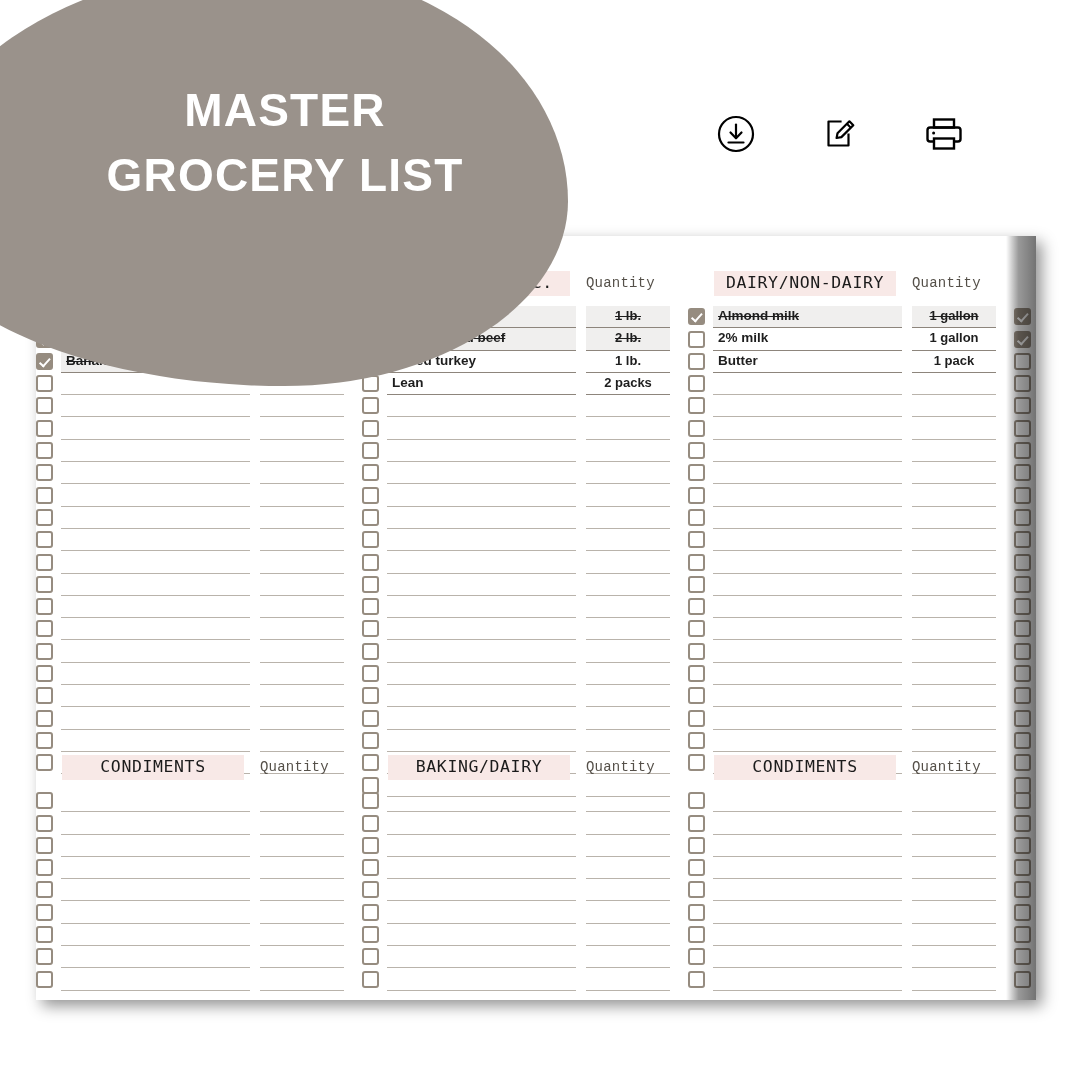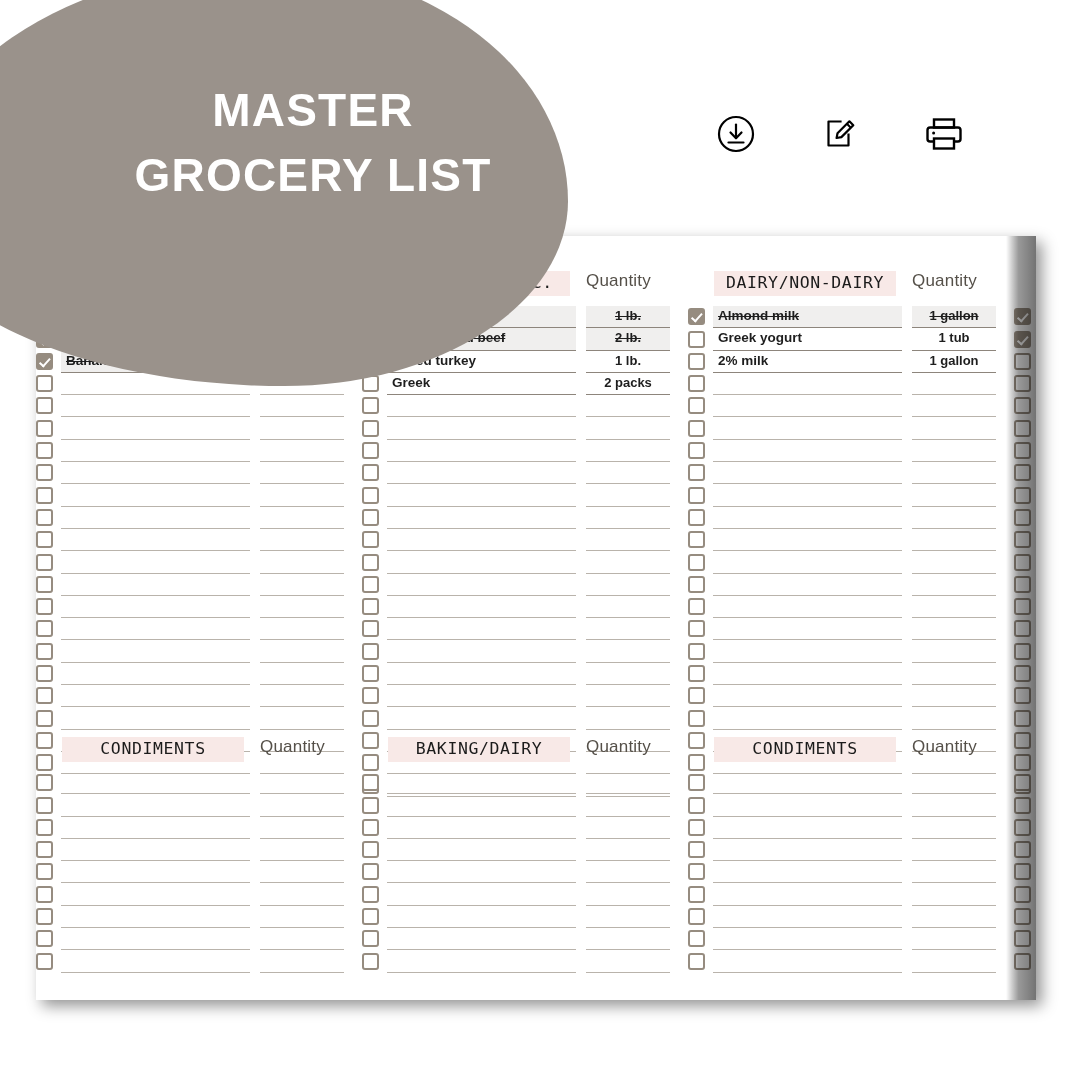--- a/index.html
+++ b/index.html
@@ -74,32 +74,31 @@
     text-align: center;
     color: #ffffff;
     font-family: "Liberation Sans", sans-serif;
     font-weight: bold;
     font-size: 46px;
     line-height: 1.42;
     letter-spacing: 1.2px;
     z-index: 31;
     pointer-events: none;
     white-space: pre-line;
-    padding-left: 28px;
   }
 
   
   .band {
     position: absolute;
     left: 0;
     width: 1000px;
     display: flex;
   }
   #band-top    { top: 26px; }
-  #band-bottom { top: 492px; }
+  #band-bottom { top: 510px; }
 
   .cat {
     width: 308px;
     margin-right: 18px;
     flex: 0 0 auto;
   }
 
   
   .cat-head {
     display: flex;
@@ -116,22 +115,22 @@
     letter-spacing: 0.6px;
     padding: 4px 10px 5px 10px;
     white-space: nowrap;
     line-height: 1;
     flex: 0 0 auto;
     min-width: 182px;
     text-align: center;
     box-sizing: border-box;
   }
   .qty-title {
-    font-family: Liberation Sans, sans-serif;
-    font-size: 17px;
+    font-family: Liberation Mono, monospace;
+    font-size: 14px;
     color: #555049;
     margin-left: 16px;
     padding-bottom: 5px;
     white-space: nowrap;
     letter-spacing: 0.2px;
   }
 
   
   .rows { margin-top: 10px; font-weight: bold; }
 
@@ -391,21 +390,21 @@
             <div class="namecell">Lean ground beef</div>
             <div class="qtycell">2 lb.</div>
           </div>
           <div class="row filled">
             <div class="cbox"></div>
             <div class="namecell">Sliced turkey</div>
             <div class="qtycell">1 lb.</div>
           </div>
           <div class="row filled">
             <div class="cbox"></div>
-            <div class="namecell">Greek</div>
+            <div class="namecell">Lean</div>
             <div class="qtycell">2 packs</div>
           </div>
           <div class="row empty">
             <div class="cbox"></div>
             <div class="namecell"></div>
             <div class="qtycell"></div>
           </div>
           <div class="row empty">
             <div class="cbox"></div>
             <div class="namecell"></div>
@@ -499,27 +498,27 @@
           <div class="qty-title">Quantity</div>
         </div>
         <div class="rows">
           <div class="row filled done">
             <div class="cbox checked"></div>
             <div class="namecell">Almond milk</div>
             <div class="qtycell">1 gallon</div>
           </div>
           <div class="row filled">
             <div class="cbox"></div>
-            <div class="namecell">Greek yogurt</div>
-            <div class="qtycell">1 tub</div>
-          </div>
-          <div class="row filled">
-            <div class="cbox"></div>
             <div class="namecell">2% milk</div>
             <div class="qtycell">1 gallon</div>
+          </div>
+          <div class="row filled">
+            <div class="cbox"></div>
+            <div class="namecell">Butter</div>
+            <div class="qtycell">1 pack</div>
           </div>
           <div class="row empty">
             <div class="cbox"></div>
             <div class="namecell"></div>
             <div class="qtycell"></div>
           </div>
           <div class="row empty">
             <div class="cbox"></div>
             <div class="namecell"></div>
             <div class="qtycell"></div>

